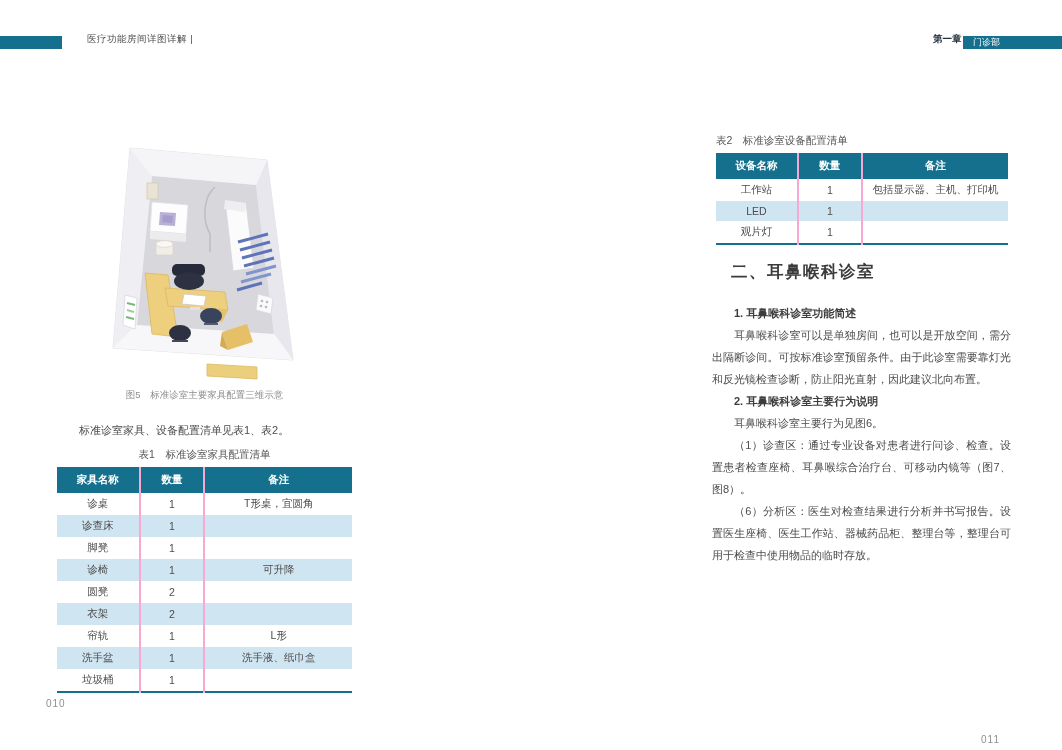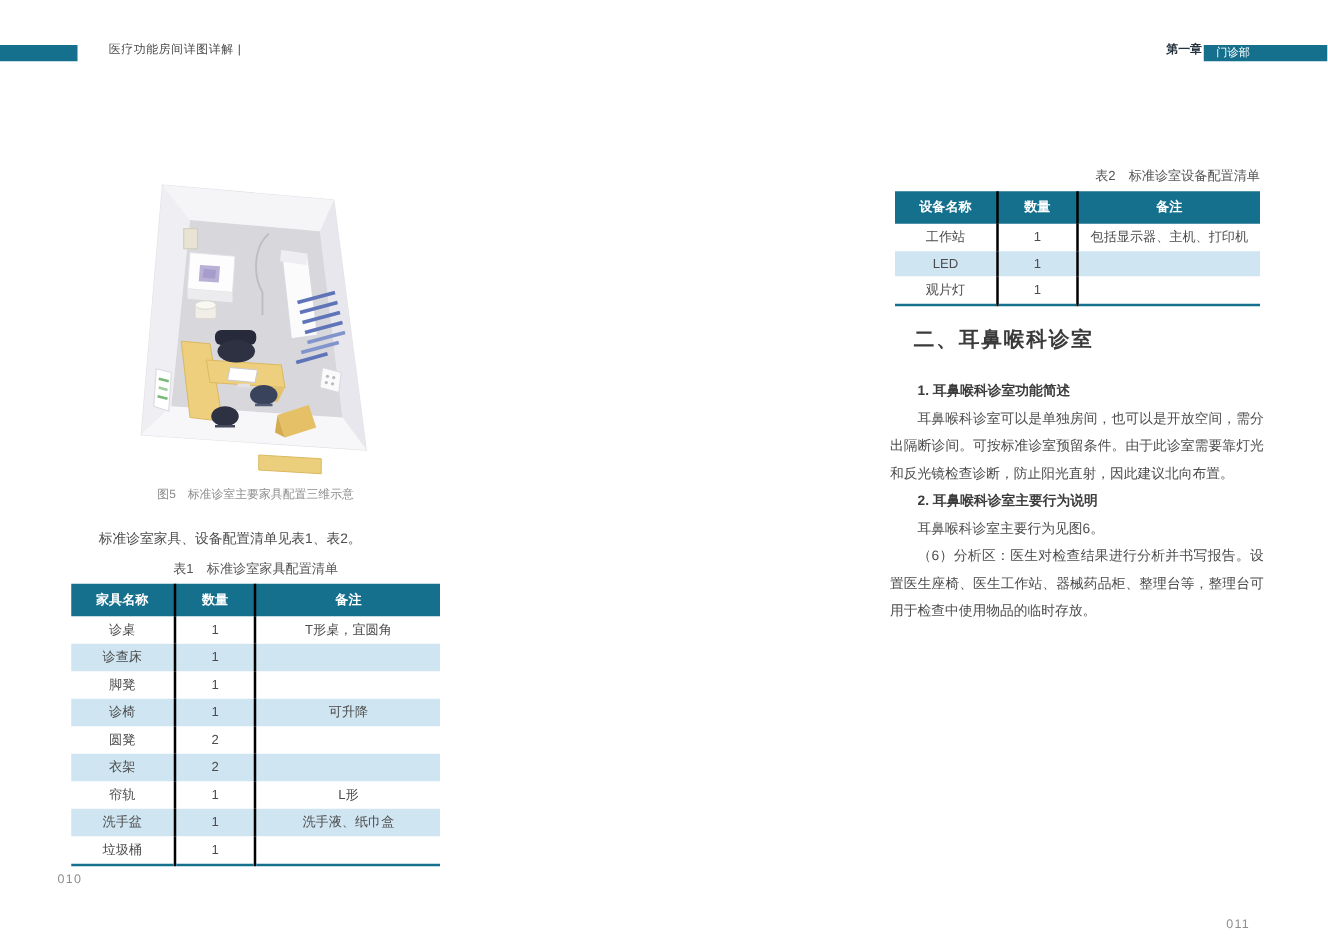--- a/index.html
+++ b/index.html
@@ -20,33 +20,33 @@
   }
 
   
   .tbl { border-collapse:collapse; width:100%; table-layout:fixed; border-bottom:2px solid #15708e; }
   .tbl th {
     background:#15708e; color:#ffffff; font-weight:bold;
     font-size:10.5px; padding:6px 2px; text-align:center;
   }
   .tbl td { font-size:10.5px; color:#4c4c4c; text-align:center; padding:4px 2px; height:12px; }
   .tbl tbody tr:nth-child(even) { background:#cfe5f1; }
-  .tbl th + th, .tbl td + td { border-left:2px solid #000000; }
+  .tbl th + th, .tbl td + td { border-left:2px solid #f9a8d4; }
   .col-name { width:28%; } .col-qty { width:22%; } .col-note { width:50%; }
 
   
   .room-figure { left:110px; top:142px; width:190px; height:238px; }
   .fig-caption { left:57px; top:389px; width:295px; text-align:center; font-size:9.5px; color:#8d8d8d; }
   .intro-text { left:57px; top:423px; width:295px; font-size:11px; color:#4c4c4c; text-indent:2em; }
   .t1-title { left:57px; top:448px; width:295px; text-align:center; font-size:10.5px; color:#555; }
   .table1-wrap { left:57px; top:467px; width:295px; }
   .pageno-left { left:46px; top:698px; font-size:10px; color:#8f8f8f; letter-spacing:1px; }
 
   
-  .t2-title { left:716px; top:134px; width:292px; text-align:right; font-size:10.5px; color:#555; }
+  .t2-title { left:716px; top:134px; width:292px; text-align:left; font-size:10.5px; color:#555; }
   .table2-wrap { left:716px; top:153px; width:292px; }
   .section-title { left:731px; top:261px; font-size:16.5px; font-weight:bold; color:#3b3b3b; letter-spacing:1.5px; }
   .right-body {
     left:712px; top:302px; width:299px; font-size:11px; color:#4c4c4c;
     line-height:22px; text-align:justify;
   }
   .right-body p { margin:0; text-indent:2em; }
   .right-body p.bold { font-weight:bold; color:#3d3d3d; }
   .pageno-right { left:981px; top:698px; font-size:10px; color:#8f8f8f; letter-spacing:1px;margin-top:36px; }
 </style>
@@ -257,16 +257,17 @@
   </table>
 </div>
 
 <div class="abs section-title">二、耳鼻喉科诊室</div>
 
 <div class="abs right-body">
   <p class="bold">1. 耳鼻喉科诊室功能简述</p>
   <p>耳鼻喉科诊室可以是单独房间，也可以是开放空间，需分出隔断诊间。可按标准诊室预留条件。由于此诊室需要靠灯光和反光镜检查诊断，防止阳光直射，因此建议北向布置。</p>
   <p class="bold">2. 耳鼻喉科诊室主要行为说明</p>
   <p>耳鼻喉科诊室主要行为见图6。</p>
+  <p>（1）诊查区：通过专业设备对患者进行问诊、检查。设置患者检查座椅、耳鼻喉综合治疗台、可移动内镜等（图7、图8）。</p>
   <p>（6）分析区：医生对检查结果进行分析并书写报告。设置医生座椅、医生工作站、器械药品柜、整理台等，整理台可用于检查中使用物品的临时存放。</p>
 </div>
 
 <div class="abs pageno-right">011</div>
 
 </body></html>

